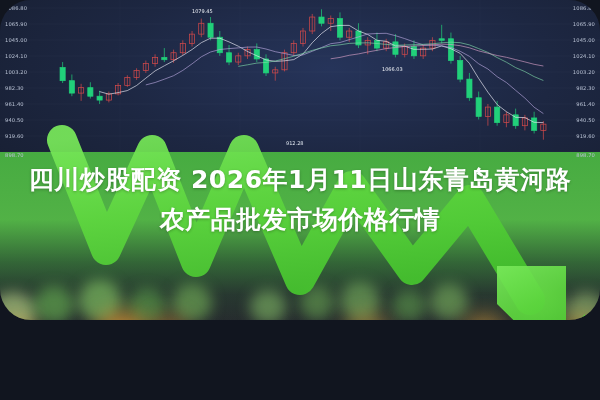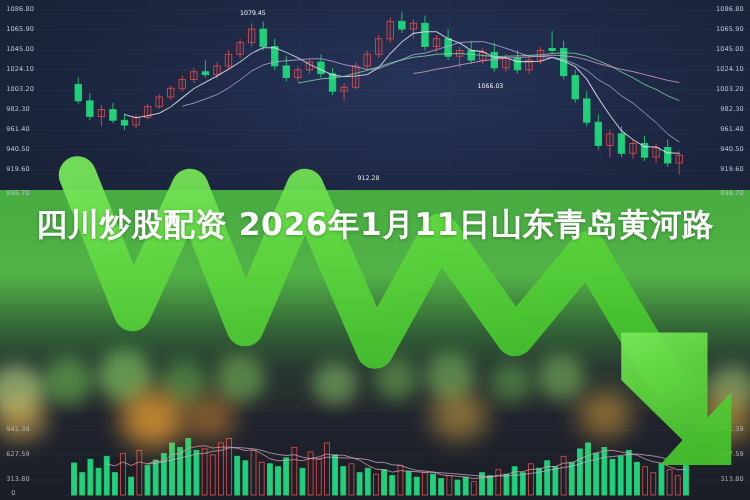--- a/index.html
+++ b/index.html
@@ -1,20 +1,20 @@
 <!DOCTYPE html>
 <html><head>
 <meta charset="utf-8">
 <title>Stock Chart Banner</title>
 <style>
   * { margin:0; padding:0; box-sizing:border-box; }
   html,body { width:600px; height:400px; overflow:hidden; background:#11151f; }
   body { font-family:"Liberation Sans","DejaVu Sans",sans-serif; }
 
-  #stage { position:relative; width:600px; height:400px; overflow:hidden; }
+  #stage { position:relative; width:600px; height:320px; overflow:hidden;border-radius:31px; }
 
   
   .chart-bg {
     position:absolute; left:0; top:0; width:600px; height:400px;
     background:
       radial-gradient(ellipse 70% 60% at 55% 30%, #23304d 0%, #1b2338 45%, #161c2c 75%, #12161f 100%);
   }
   .price-pane {
     position:absolute; left:0; top:0; width:600px; height:152px;
     background:
@@ -388,15 +388,16 @@
     <div class="axlabel vol" style="left:9px; top:392px;">0</div>
   </div>
   <div>
     <div class="axlabel vol right" style="right:5px; top:341px;">941.39</div>
     <div class="axlabel vol right" style="right:5px; top:361px;">627.59</div>
     <div class="axlabel vol right" style="right:5px; top:381px;">313.80</div>
   </div>
 
   <div class="title-wrap">
     <div class="title-line">四川炒股配资 2026年1月11日山东青岛黄河路</div>
+    <div class="title-line">农产品批发市场价格行情</div>
   </div>
 
 </div>
 
 </body></html>

